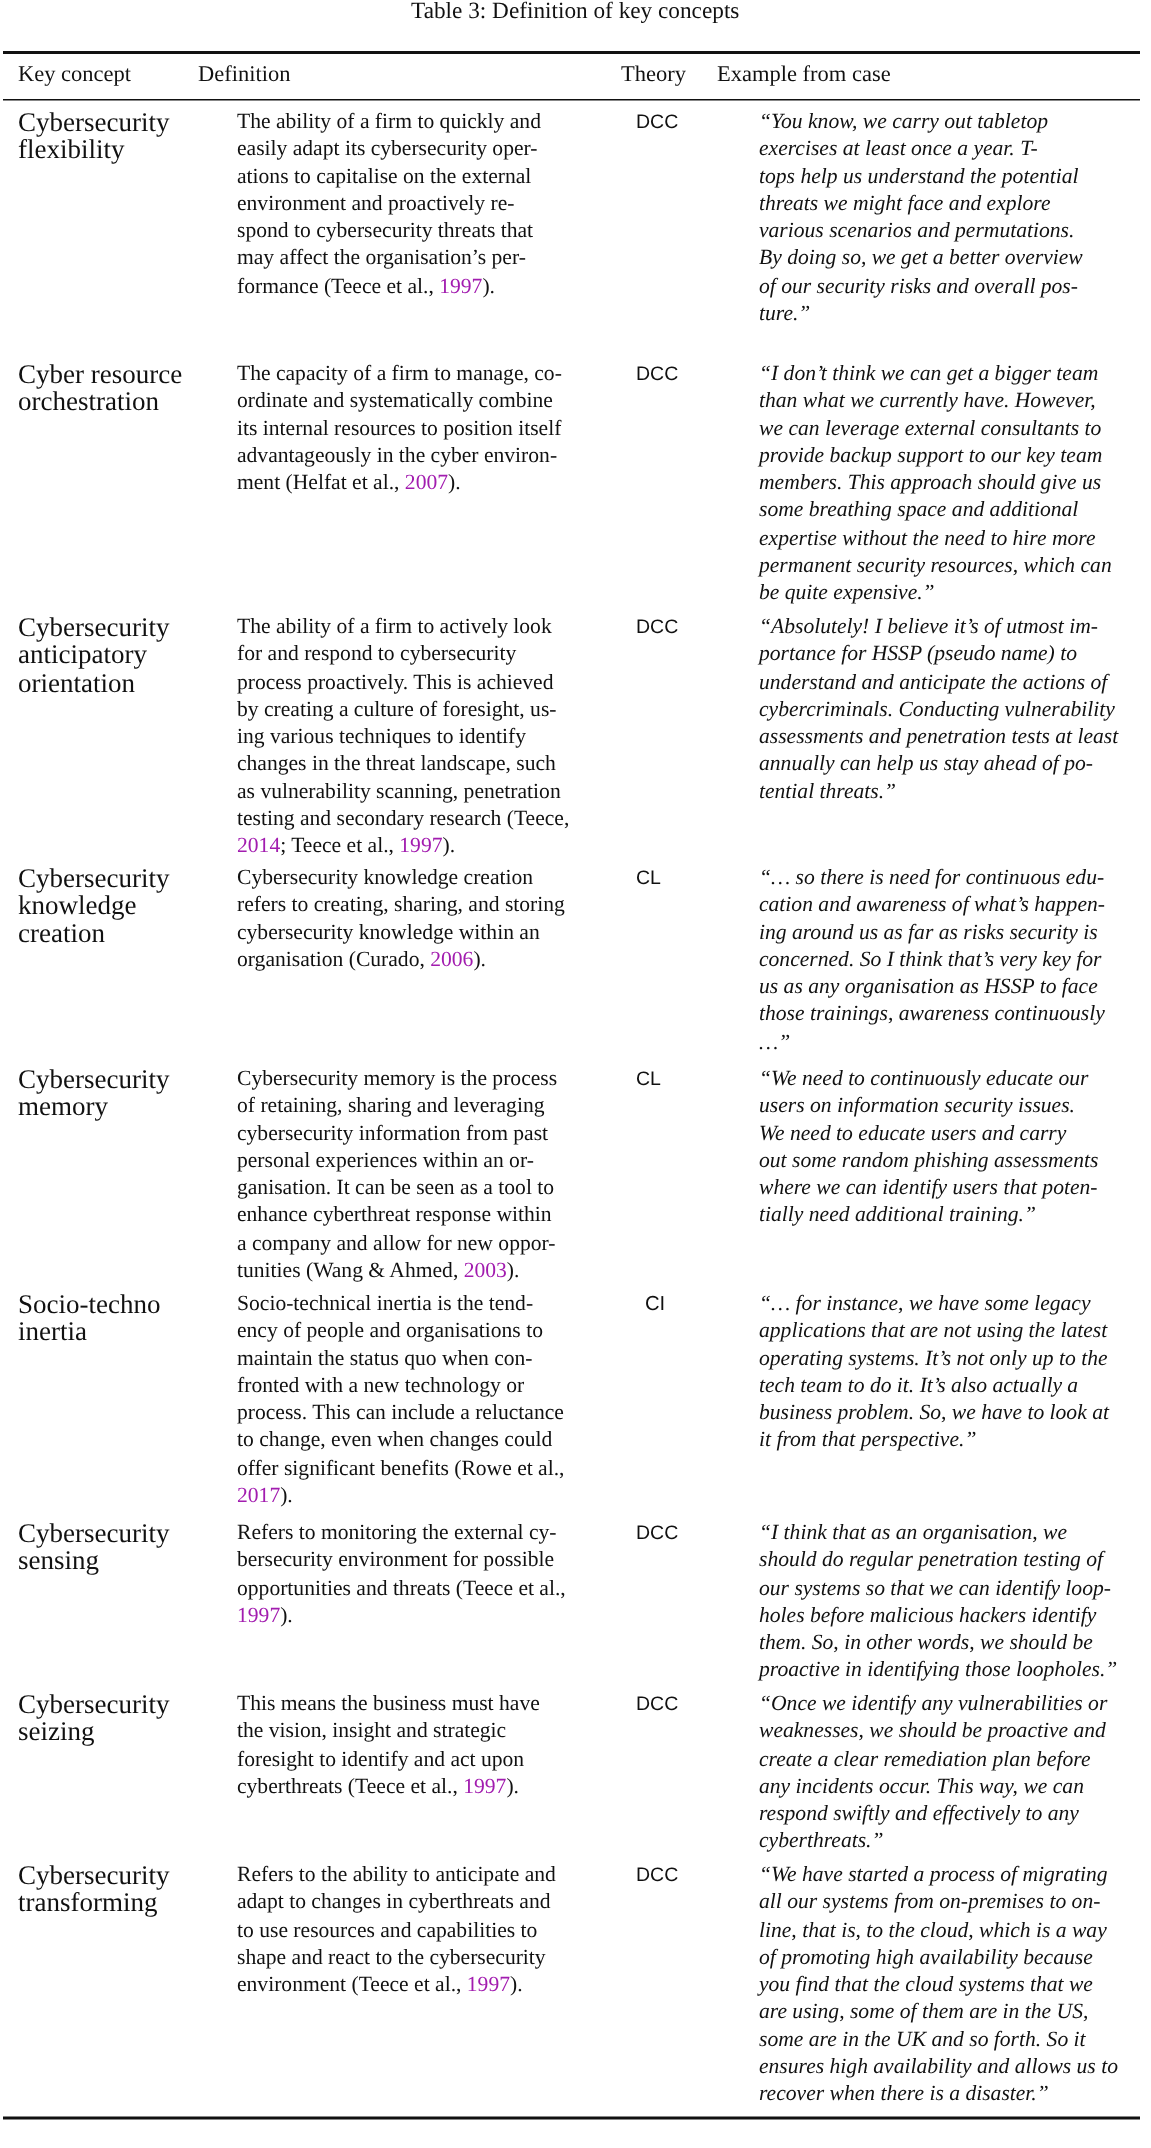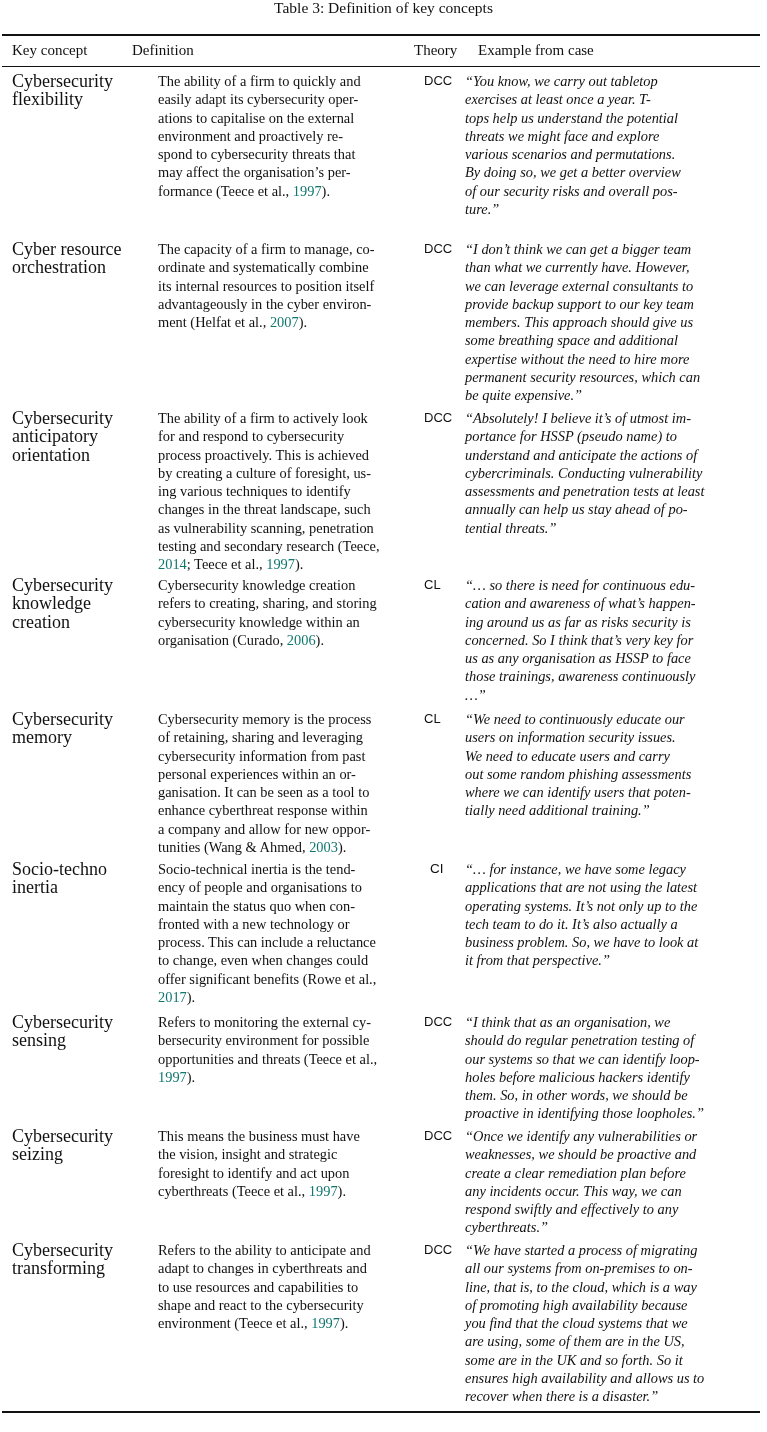--- a/index.html
+++ b/index.html
@@ -13,22 +13,22 @@
   .rule.bot { top: 1411px; height: 1.6px; }
   .hdr { position: absolute; top: 41px; font-family: "Liberation Serif", "DejaVu Serif", serif;
          font-weight: normal; font-size: 15px; line-height: 18px; white-space: nowrap; }
   .row { position: absolute; left: 0; width: 767px; }
   .cell { position: absolute; top: 0; white-space: nowrap; font-size: 13.6px; line-height: 18.3px; }
   .cell .ln { display: block; }
   .c-key { left: 12px; font-family: "Liberation Serif", "DejaVu Serif", serif; font-size: 18px; }
   .c-def { left: 131px; font-family: "Liberation Serif", "DejaVu Serif", serif; font-size: 14.4px; margin-left: 27px; }
   .c-th  { left: 424px; font-family: "Liberation Sans", "DejaVu Sans", sans-serif; font-size: 13px; }
   .c-th.mono { font-family: Liberation Sans, sans-serif; font-size: 13.5px; left: 430px; }
-  .c-ex  { left: 465px; font-family: "Liberation Serif", "DejaVu Serif", serif; font-style: italic; font-size: 14.4px; }
-  .cite { color: #0f766e; }
+  .c-ex  { left: 506px; font-family: "Liberation Serif", "DejaVu Serif", serif; font-style: italic; font-size: 14.4px; }
+  .cite { color: #a21caf; }
 </style>
 </head>
 <body>
 
 <div class="caption">Table 3: Definition of key concepts</div>
 
 <div class="rule top"></div>
 <div class="hdr" style="left:12px">Key concept</div>
 <div class="hdr" style="left:132px">Definition</div>
 <div class="hdr" style="left:414px">Theory</div>

